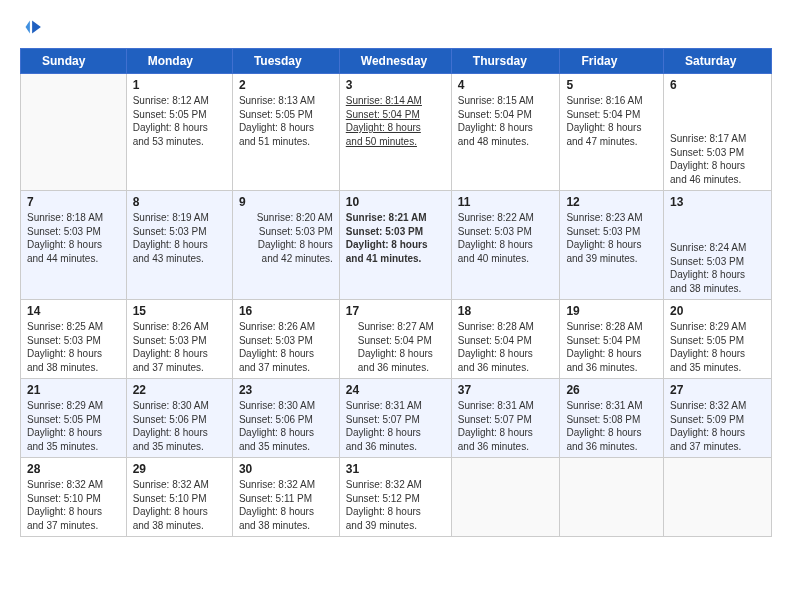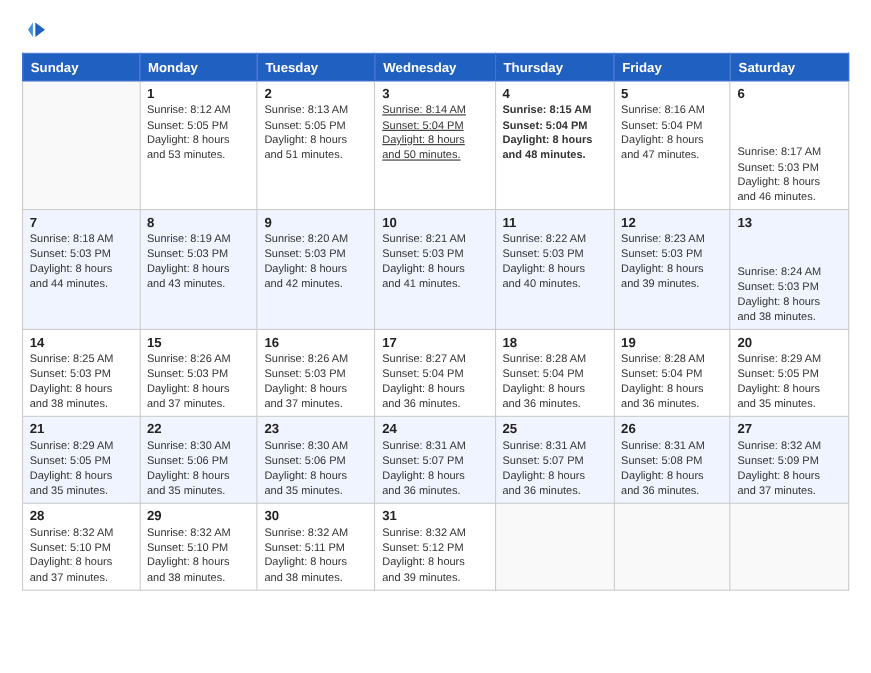--- a/index.html
+++ b/index.html
@@ -54,21 +54,21 @@
     }
     .calendar {
       width: 100%;
       border-collapse: collapse;
       font-size: 10.5px;
     }
     .calendar thead tr th {
       background: #2060c0;
       color: #fff;
       text-align: left;
-      padding: 5px 7px;
+      padding: 5px 21px;
       font-size: 12px;
       font-weight: bold;
       border: 1px solid #4070d0;
     }
     .calendar tbody tr td {
       vertical-align: top;
       border: 1px solid #ccc;
       padding: 4px 6px;
       width: 113px;
       min-height: 75px;
@@ -149,21 +149,21 @@
           </td>
           <td>
             <span class="day-number">3</span>
             <div class="day-info" style="white-space: pre-line; text-decoration: underline;">Sunrise: 8:14 AM
 Sunset: 5:04 PM
 Daylight: 8 hours
 and 50 minutes.</div>
           </td>
           <td>
             <span class="day-number">4</span>
-            <div class="day-info" style="white-space: pre-line; font-weight: bold;">Sunrise: 8:15 AM
+            <div class="day-info" style="white-space: pre-line;">Sunrise: 8:15 AM
 Sunset: 5:04 PM
 Daylight: 8 hours
 and 48 minutes.</div>
           </td>
           <td>
             <span class="day-number">5</span>
             <div class="day-info" style="white-space: pre-line;">Sunrise: 8:16 AM
 Sunset: 5:04 PM
 Daylight: 8 hours
 and 47 minutes.</div>
@@ -186,28 +186,28 @@
           </td>
           <td>
             <span class="day-number">8</span>
             <div class="day-info" style="white-space: pre-line;">Sunrise: 8:19 AM
 Sunset: 5:03 PM
 Daylight: 8 hours
 and 43 minutes.</div>
           </td>
           <td>
             <span class="day-number">9</span>
-            <div class="day-info" style="white-space: pre-line;">Sunrise: 8:20 AM
+            <div class="day-info" style="white-space: pre-line; text-align: right;">Sunrise: 8:20 AM
 Sunset: 5:03 PM
 Daylight: 8 hours
 and 42 minutes.</div>
           </td>
           <td>
             <span class="day-number">10</span>
-            <div class="day-info" style="white-space: pre-line;">Sunrise: 8:21 AM
+            <div class="day-info" style="white-space: pre-line; font-weight: bold;">Sunrise: 8:21 AM
 Sunset: 5:03 PM
 Daylight: 8 hours
 and 41 minutes.</div>
           </td>
           <td>
             <span class="day-number">11</span>
             <div class="day-info" style="white-space: pre-line;">Sunrise: 8:22 AM
 Sunset: 5:03 PM
 Daylight: 8 hours
 and 40 minutes.</div>
@@ -244,21 +244,21 @@
           </td>
           <td>
             <span class="day-number">16</span>
             <div class="day-info" style="white-space: pre-line;">Sunrise: 8:26 AM
 Sunset: 5:03 PM
 Daylight: 8 hours
 and 37 minutes.</div>
           </td>
           <td>
             <span class="day-number">17</span>
-            <div class="day-info" style="white-space: pre-line;">Sunrise: 8:27 AM
+            <div class="day-info" style="white-space: pre-line; margin-left: 12px;">Sunrise: 8:27 AM
 Sunset: 5:04 PM
 Daylight: 8 hours
 and 36 minutes.</div>
           </td>
           <td>
             <span class="day-number">18</span>
             <div class="day-info" style="white-space: pre-line;">Sunrise: 8:28 AM
 Sunset: 5:04 PM
 Daylight: 8 hours
 and 36 minutes.</div>
@@ -301,21 +301,21 @@
 and 35 minutes.</div>
           </td>
           <td>
             <span class="day-number">24</span>
             <div class="day-info" style="white-space: pre-line;">Sunrise: 8:31 AM
 Sunset: 5:07 PM
 Daylight: 8 hours
 and 36 minutes.</div>
           </td>
           <td>
-            <span class="day-number">25</span>
+            <span class="day-number">37</span>
             <div class="day-info" style="white-space: pre-line;">Sunrise: 8:31 AM
 Sunset: 5:07 PM
 Daylight: 8 hours
 and 36 minutes.</div>
           </td>
           <td>
             <span class="day-number">26</span>
             <div class="day-info" style="white-space: pre-line;">Sunrise: 8:31 AM
 Sunset: 5:08 PM
 Daylight: 8 hours

